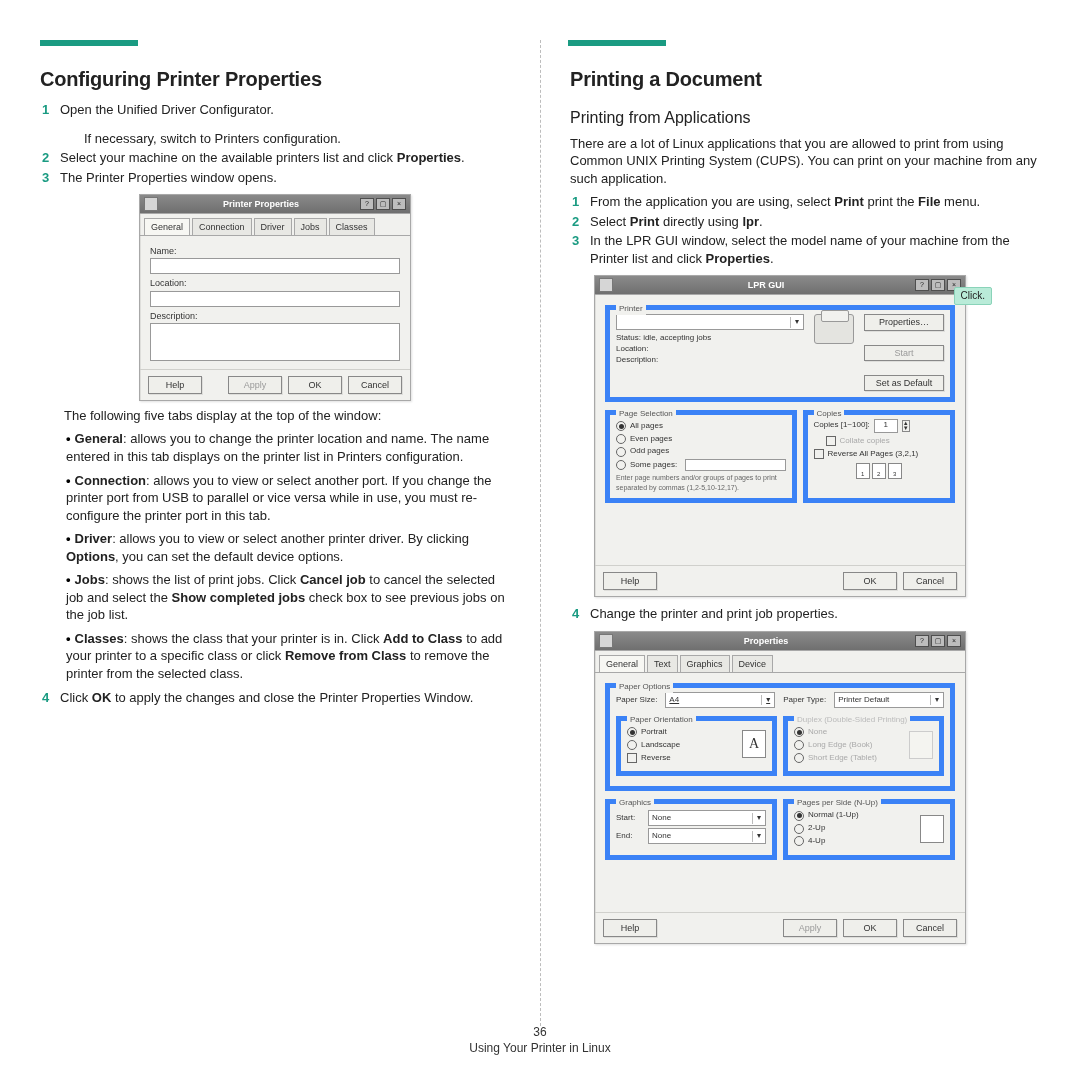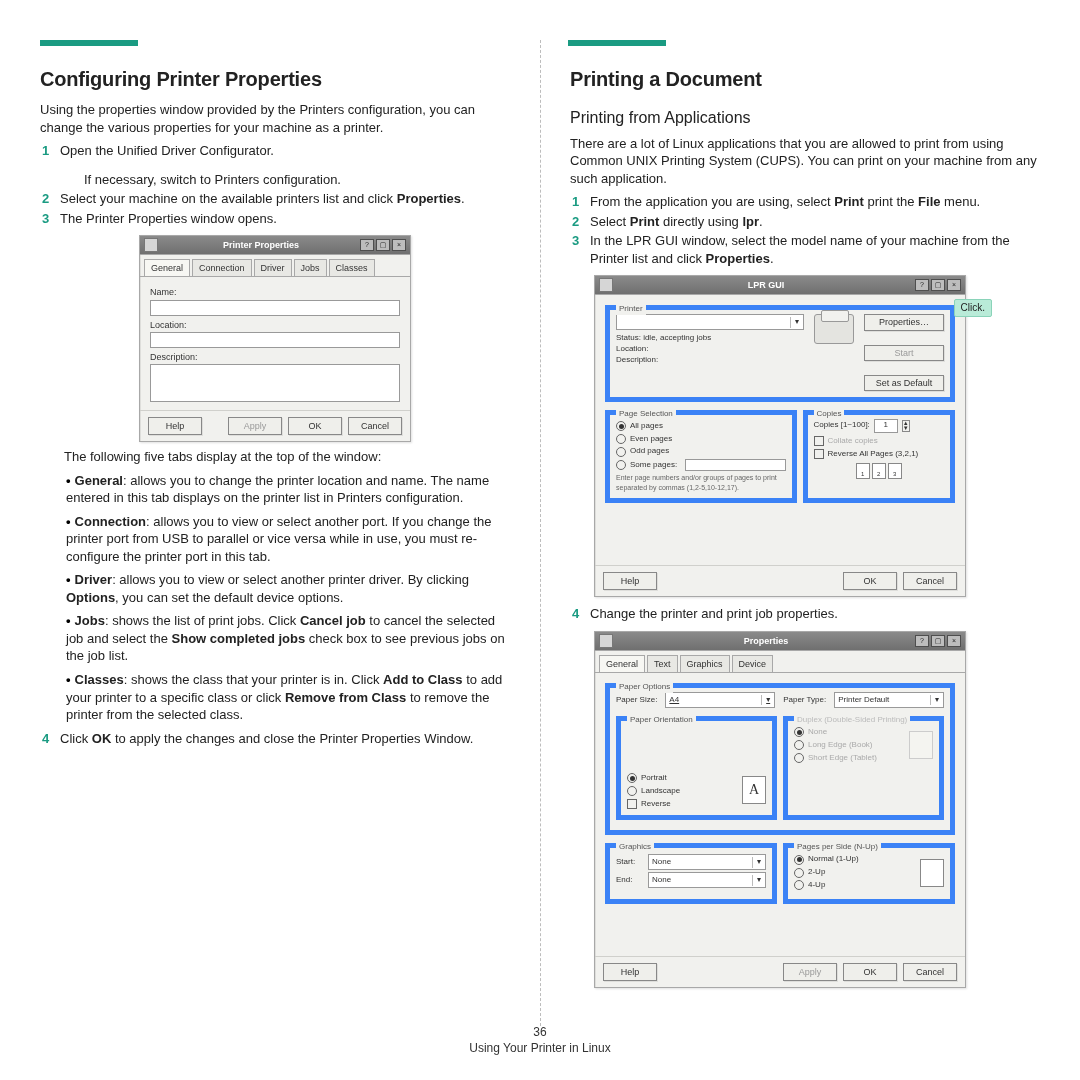--- a/index.html
+++ b/index.html
@@ -203,21 +203,20 @@
 
 <div class="page">
   <div class="topbar left"></div>
   <div class="topbar right"></div>
   <div class="divider"></div>
 
   <div class="columns">
 
     <div class="col left">
       <h1 class="section">Configuring Printer Properties</h1>
-      <p class="body">Using the properties window provided by the Printers configuration, you can change the various properties for your machine as a printer.</p>
 
       <div class="steps">
         <div class="step">
           <span class="num">1</span>
           <div class="txt">
             <span>Open the Unified Driver Configurator.</span>
             <div class="sub">If necessary, switch to Printers configuration.</div>
           </div>
         </div>
         <div class="step">
@@ -363,21 +362,21 @@
               <div class="group" style="flex:1;">
                 <span class="glabel">Copies</span>
                 <div style="display:flex; align-items:center; gap:4px; font-size:8px;">
                   <span>Copies [1~100]:</span>
                   <span class="minifield" style="width:18px; justify-content:center;">1</span>
                   <span style="display:flex; flex-direction:column; font-size:6px; line-height:5px; border:1px solid #888;">
                     <span>▲</span>
                       <span>▼</span>
                   </span>
                 </div>
-                <div class="cbx disabled" style="margin-top:3px; color:#aaa;">
+                <div class="cbx disabled" style="margin-top:3px; color:#aaa;margin-left:12px;">
                     <span class="box"></span>
                     <span>Collate copies</span>
                   </div>
                 <div class="cbx" style="margin-top:2px;">
                     <span class="box"></span>
                     <span>Reverse All Pages (3,2,1)</span>
                   </div>
                 <div class="collate-icon" style="margin-top:4px; justify-content:center;">
                   <span class="pg">1</span>
                   <span class="pg">2</span>
@@ -387,21 +386,21 @@
             </div>
             <div style="height:50px;"></div>
           </div>
           <div class="btnrow">
             <span class="pbtn">Help</span>
             <span class="spacer"></span>
             <span class="pbtn">OK</span>
             <span class="pbtn">Cancel</span>
           </div>
         </div>
-        <div class="callout" style="top:24px; right:-28px;">Click.</div>
+        <div class="callout" style="top:12px; right:-28px;">Click.</div>
       </div>
 
       <div class="steps">
         <div class="step">
             <span class="num">4</span>
           <div class="txt"><span>Change the printer and print job properties.</span></div>
         </div>
       </div>
 
       <div class="panel" style="width:370px; margin:8px 0 0 24px;">
@@ -431,21 +430,21 @@
                 </div>
               <span>Paper Type:</span>
               <div class="dd" style="flex:1;">
                   <span style="flex:1; padding-left:3px;">Printer Default</span>
                   <span class="arrow">▾</span>
                 </div>
             </div>
             <div style="display:flex; gap:6px; margin-top:4px;">
               <div class="group" style="flex:1;">
                 <span class="glabel">Paper Orientation</span>
-                <div style="display:flex; align-items:center; gap:6px;margin-top:46px;">
+                <div style="display:flex; align-items:center; gap:6px;">
                   <div style="flex:1;">
                     <div class="radio sel">
                         <span class="dot"></span>
                         <span>Portrait</span>
                       </div>
                     <div class="radio">
                         <span class="dot"></span>
                         <span>Landscape</span>
                       </div>
                     <div class="cbx" style="margin-top:2px;">

